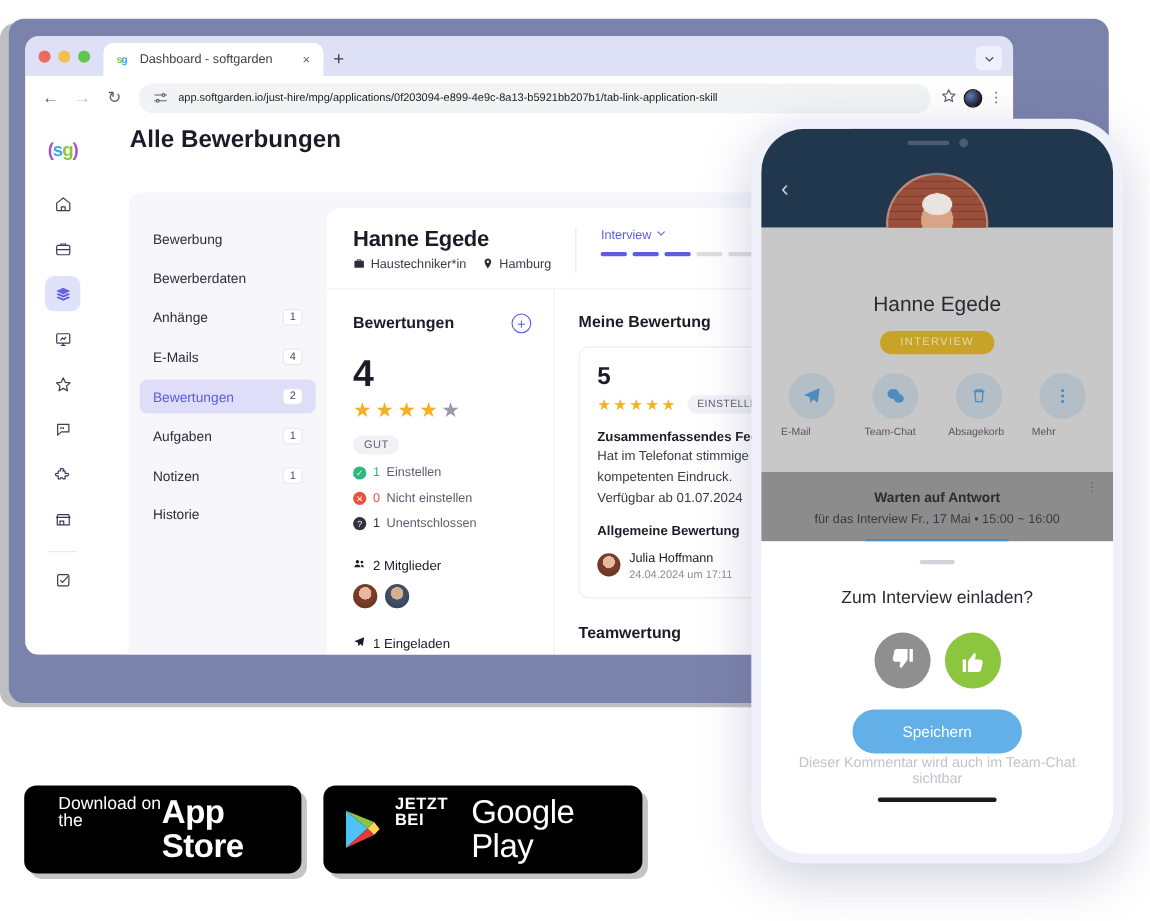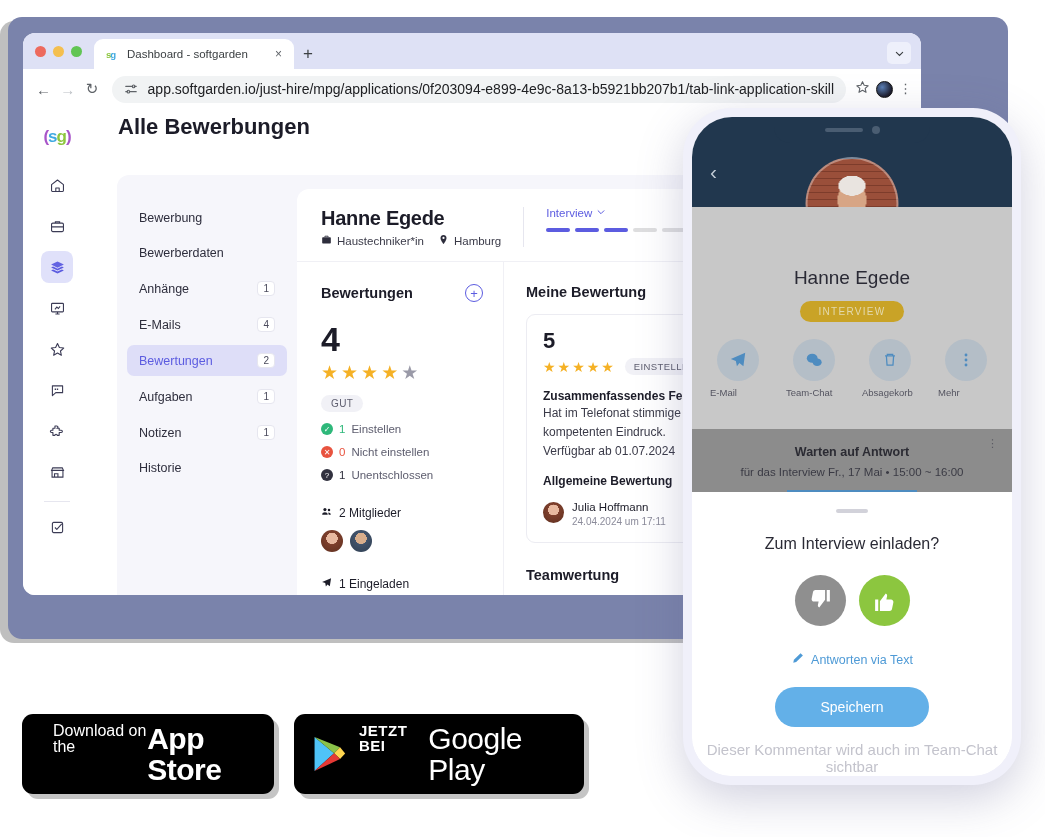--- a/index.html
+++ b/index.html
@@ -98,21 +98,21 @@
     display: flex; align-items: center;
     padding: 0 12px;
     gap: 9px;
     margin: 0 6px;
   }
   .omni-icon {
     width: 15px; height: 14px;
     display:flex;align-items:center;justify-content:center;
     color: #5f6368;
   }
-  .omni-url { font-size: 14px; color: #202124; white-space: nowrap; overflow: hidden; }
+  .omni-url { font-size: 10px; color: #202124; white-space: nowrap; overflow: hidden; }
   .tb-right { display: flex; align-items: center; gap: 6px; padding-right: 2px; }
   .star-btn { color: #5f6368; font-size: 14px; }
   .profile-av {
     width: 17px; height: 17px; border-radius: 50%;
     background: radial-gradient(circle at 35% 35%, #5a7fb5, #1b1b2a 70%);
     border: 1px solid #111;
   }
   .dots-v { color: #5f6368; font-size: 13px; letter-spacing: 0; line-height: 6px; text-align:center; width:10px;}
 
   
@@ -375,21 +375,21 @@
   .thumb svg { width: 25px; height: 25px; fill: #fff; }
   .sheet-link { margin-top: 26px; font-size: 12.5px; color: #4e9ad6; display:flex;align-items:center;justify-content:center;gap:7px; }
   .sheet-link svg { width: 13px; height: 13px; }
   .sheet-btn {
     margin: 19px auto 0;
     width: 154px; height: 40px;
     background: #63b0e8; border-radius: 21px;
     display: flex; align-items: center; justify-content: center;
     color: #ffffff; font-size: 14px;
   }
-  .sheet-note { font-size: 15px; color: #c3c3cc; margin-top: 14px; }
+  .sheet-note { font-size: 13px; color: #c3c3cc; }
   .home-bar { width: 108px; height: 4px; border-radius: 3px; background: #1b1b1b; margin: 10px auto 0; }
 
   
   .badges { position: absolute; left: 22px; top: 714px; display: flex; gap: 20px; }
   .badge-shadow { position: relative; }
   .badge-shadow::before {
     content:""; position:absolute; left:5px; top:5px; right:-5px; bottom:-5px;
     background: #8a8a8a; border-radius: 11px; opacity:.5;
   }
   .badge {
@@ -790,28 +790,20 @@
           <svg viewBox="0 0 24 24">
               <path d="M15.5 2H7.2C6 2 5 2.8 4.8 3.9L3.5 10.2c-.3 1.4.8 2.8 2.3 2.8h4.4l-.7 3.3c-.1.6 0 1.2.4 1.6l.9.9 5.6-7.5V2zM18 2h3v11h-3z"></path>
             </svg>
         </div>
         <div class="thumb up">
           <svg viewBox="0 0 24 24">
               <path d="M8.5 22h8.3c1.2 0 2.2-.8 2.4-1.9l1.3-6.3c.3-1.4-.8-2.8-2.3-2.8h-4.4l.7-3.3c.1-.6 0-1.2-.4-1.6l-.9-.9L7.6 12.7V22zM6 22H3V11h3z"></path>
             </svg>
         </div>
       </div>
-      <div class="sheet-link">
-        <span>
-          <svg viewBox="0 0 16 16" fill="#4e9ad6">
-              <path d="M11.8 1.4l2.8 2.8-8.2 8.2-3.6.8.8-3.6z"></path>
-            </svg>
-        </span>
-        <span>Antworten via Text</span>
-      </div>
       <div class="sheet-btn">Speichern</div>
       <div class="sheet-note">Dieser Kommentar wird auch im Team-Chat sichtbar</div>
       <div class="home-bar"></div>
     </div>
 
   </div>
 </div>
 
 <div class="badges">
   <div class="badge-shadow">

